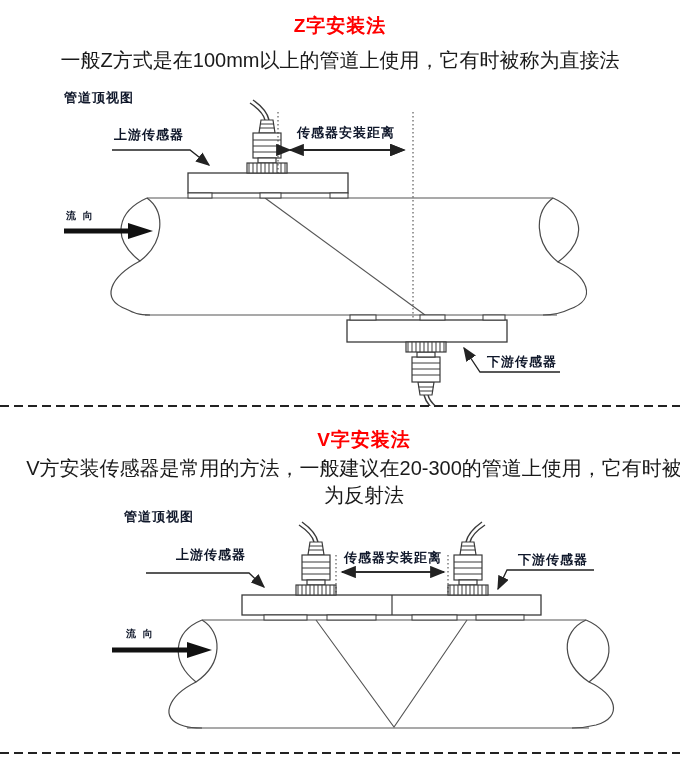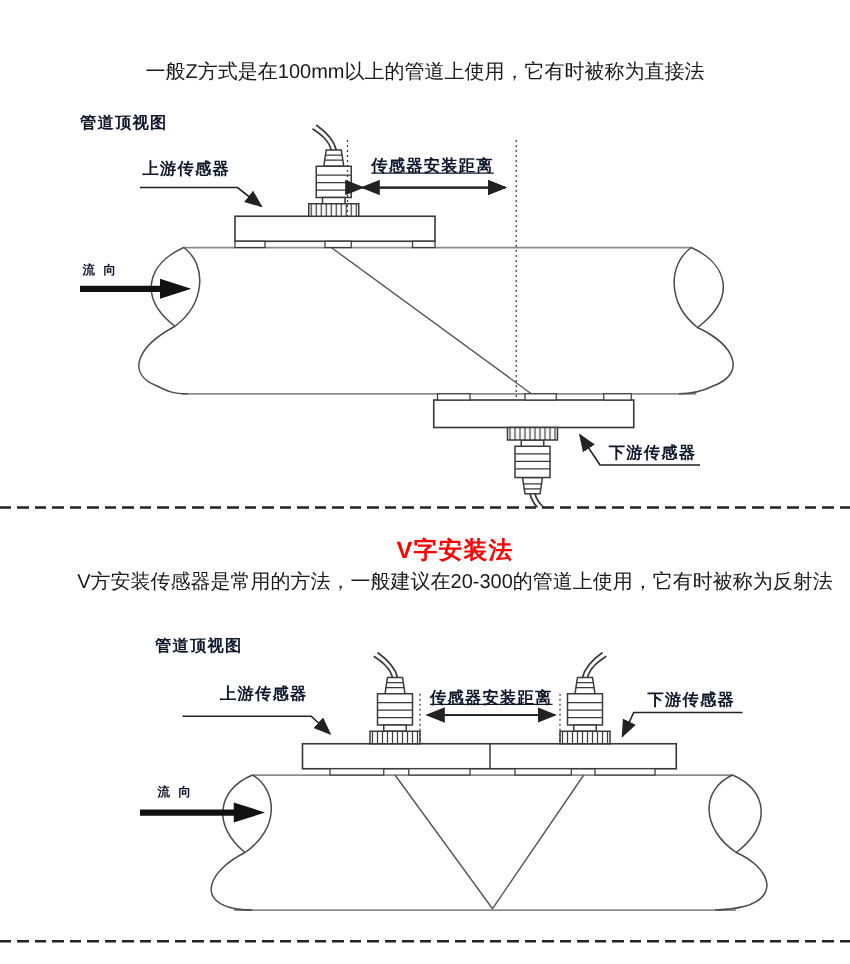--- a/index.html
+++ b/index.html
@@ -11,42 +11,43 @@
   }
   .section { position:absolute; left:0; width:680px; }
   #z-section { top:0; height:406px; }
   #v-section { top:407px; height:346px;margin-left:24px; }
   .sec-title {
     position:absolute; left:0; right:0; text-align:center;
     font-size:19px; font-weight:bold; color:#ff0000; letter-spacing:1px;
   }
   .sec-subtitle {
     position:absolute; left:0; right:0; text-align:center;
-    font-size:16px; color:#1a1a1a;
+    font-size:20px; color:#1a1a1a;
   }
   .diagram-svg { position:absolute; left:0; }
   .dlabel {
     position:absolute; font-size:13px; font-weight:bold; color:#0f172a;
     white-space:nowrap; letter-spacing:1px;
   }
   .flow-label { font-size:10px; letter-spacing:2px; }
   .divider {
     position:absolute; left:0; width:680px; height:2px;
     background:repeating-linear-gradient(90deg,#222 0 9px,transparent 9px 14px);
   }
   #divider-mid { top:405px; }
   #divider-bottom { top:752px; }
-  .centerx { transform:translateX(-50%);text-decoration:underline; }
+  .centerx { transform:translateX(-50%); }
 </style>
 </head>
 <body>
 
 <div class="page">
 
   <div class="section" id="z-section">
+    <div class="sec-title" style="top:13px">Z字安装法</div>
     <div class="sec-subtitle" style="top:47px">一般Z方式是在100mm以上的管道上使用，它有时被称为直接法</div>
 
     <svg class="diagram-svg" style="top:85px" width="680" height="321" viewBox="0 0 680 321">
       <defs>
         <pattern id="rib" width="4" height="12" patternUnits="userSpaceOnUse">
           <rect width="4" height="12" fill="#ffffff"></rect>
           <line x1="2" y1="0" x2="2" y2="12" stroke="#3a3a3a" stroke-width="1"></line>
         </pattern>
         <marker id="arr" viewBox="0 0 10 8" refX="9" refY="4" markerWidth="11" markerHeight="9" orient="auto">
           <polygon points="0,0 10,4 0,8" fill="#222"></polygon>

